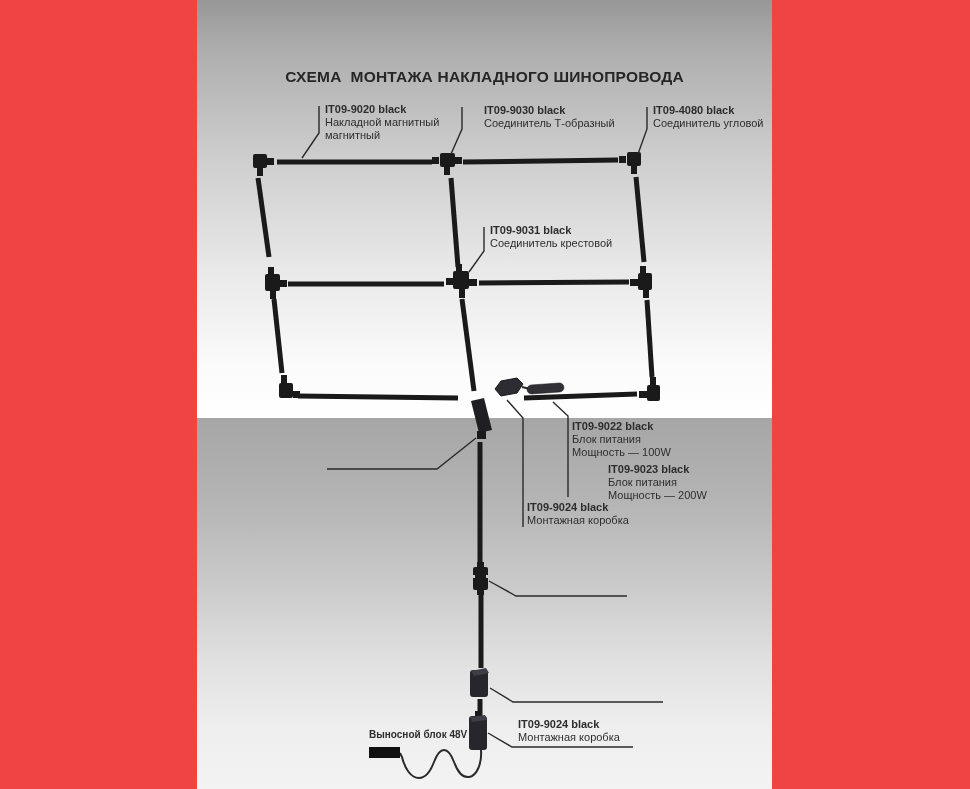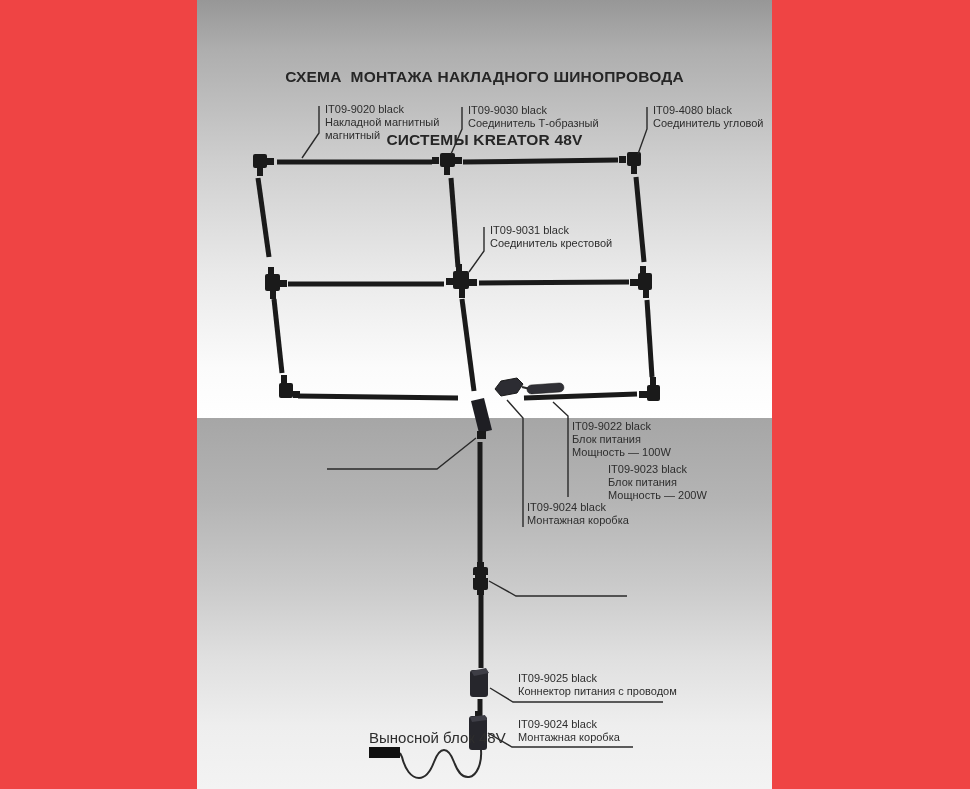--- a/index.html
+++ b/index.html
@@ -6,22 +6,22 @@
   body{width:970px;height:789px;font-family:"Liberation Sans","DejaVu Sans",sans-serif;}
   .page{position:relative;width:970px;height:789px;background:#ef4444;overflow:hidden;padding-left:32px;}
   .ceiling-bg{position:absolute;left:197px;top:0;width:575px;height:418px;
     background:linear-gradient(180deg,#979797 0%,#aeaeae 12%,#cecece 38%,#e9e9e9 65%,#fbfbfb 88%,#ffffff 100%);}
   .wall-bg{position:absolute;left:197px;top:418px;width:575px;height:371px;
     background:linear-gradient(180deg,#a6a6a6 0%,#b4b4b4 22%,#cacaca 45%,#e0e0e0 65%,#eeeeee 83%,#f3f3f3 100%);}
   svg.diagram{position:absolute;left:0;top:0;}
   .title{position:absolute;left:197px;top:24px;width:575px;text-align:center;
     font-size:15.5px;font-weight:bold;line-height:21px;letter-spacing:.2px;color:#262626;white-space:pre;}
   .lbl{position:absolute;font-size:11px;line-height:13px;color:#2d2d2d;white-space:nowrap;}
-  .lbl .code{font-weight:normal;}
-  .remote-lbl{position:absolute;font-size:15px;color:#2d2d2d;white-space:nowrap;}
+  .lbl .code{font-weight:bold;}
+  .remote-lbl{position:absolute;font-size:10px;color:#2d2d2d;white-space:nowrap;font-weight:bold;}
 </style>
 </head>
 <body>
 
 <div class="page">
 
   <div class="ceiling-bg"></div>
   <div class="wall-bg"></div>
 
   <svg class="diagram" width="970" height="789" viewBox="0 0 970 789">
@@ -136,30 +136,29 @@
       <path d="M553,402 L568,416 L568,497"></path>
       <path d="M507,400 L523,418 L523,527"></path>
       <path d="M489,581 L516,596 L627,596"></path>
       <path d="M490,688 L513,702 L663,702"></path>
       <path d="M488,733 L512,747 L633,747"></path>
     </g>
   </svg>
 
   <div class="title">
     <div>СХЕМА  МОНТАЖА НАКЛАДНОГО ШИНОПРОВОДА</div>
-    <div>СИСТЕМЫ KREATOR 48V</div>
   </div>
 
   <div class="lbl" style="left:325px;top:103px">
     <div class="code">IT09-9020 black</div>
     <div>Накладной магнитный</div>
     <div>магнитный</div>
   </div>
 
-  <div class="lbl" style="left:468px;top:104px">
+  <div class="lbl" style="left:484px;top:104px">
     <div class="code">IT09-9030 black</div>
     <div>Соединитель Т-образный</div>
   </div>
 
   <div class="lbl" style="left:653px;top:104px">
     <div class="code">IT09-4080 black</div>
     <div>Соединитель угловой</div>
   </div>
 
   <div class="lbl" style="left:490px;top:224px">
@@ -179,24 +178,20 @@
     <div>Блок питания</div>
     <div>Мощность — 200W</div>
   </div>
 
   <div class="lbl" style="left:527px;top:501px">
     <div class="code">IT09-9024 black</div>
     <div>Монтажная коробка</div>
   </div>
 
 
-  <div class="lbl" style="left:518px;top:672px">
-    <div class="code">IT09-9025 black</div>
-    <div>Коннектор питания с проводом</div>
-  </div>
 
   <div class="lbl" style="left:518px;top:718px">
     <div class="code">IT09-9024 black</div>
     <div>Монтажная коробка</div>
   </div>
 
   <div class="remote-lbl" style="left:369px;top:729px">Выносной блок 48V</div>
 
 </div>
 

